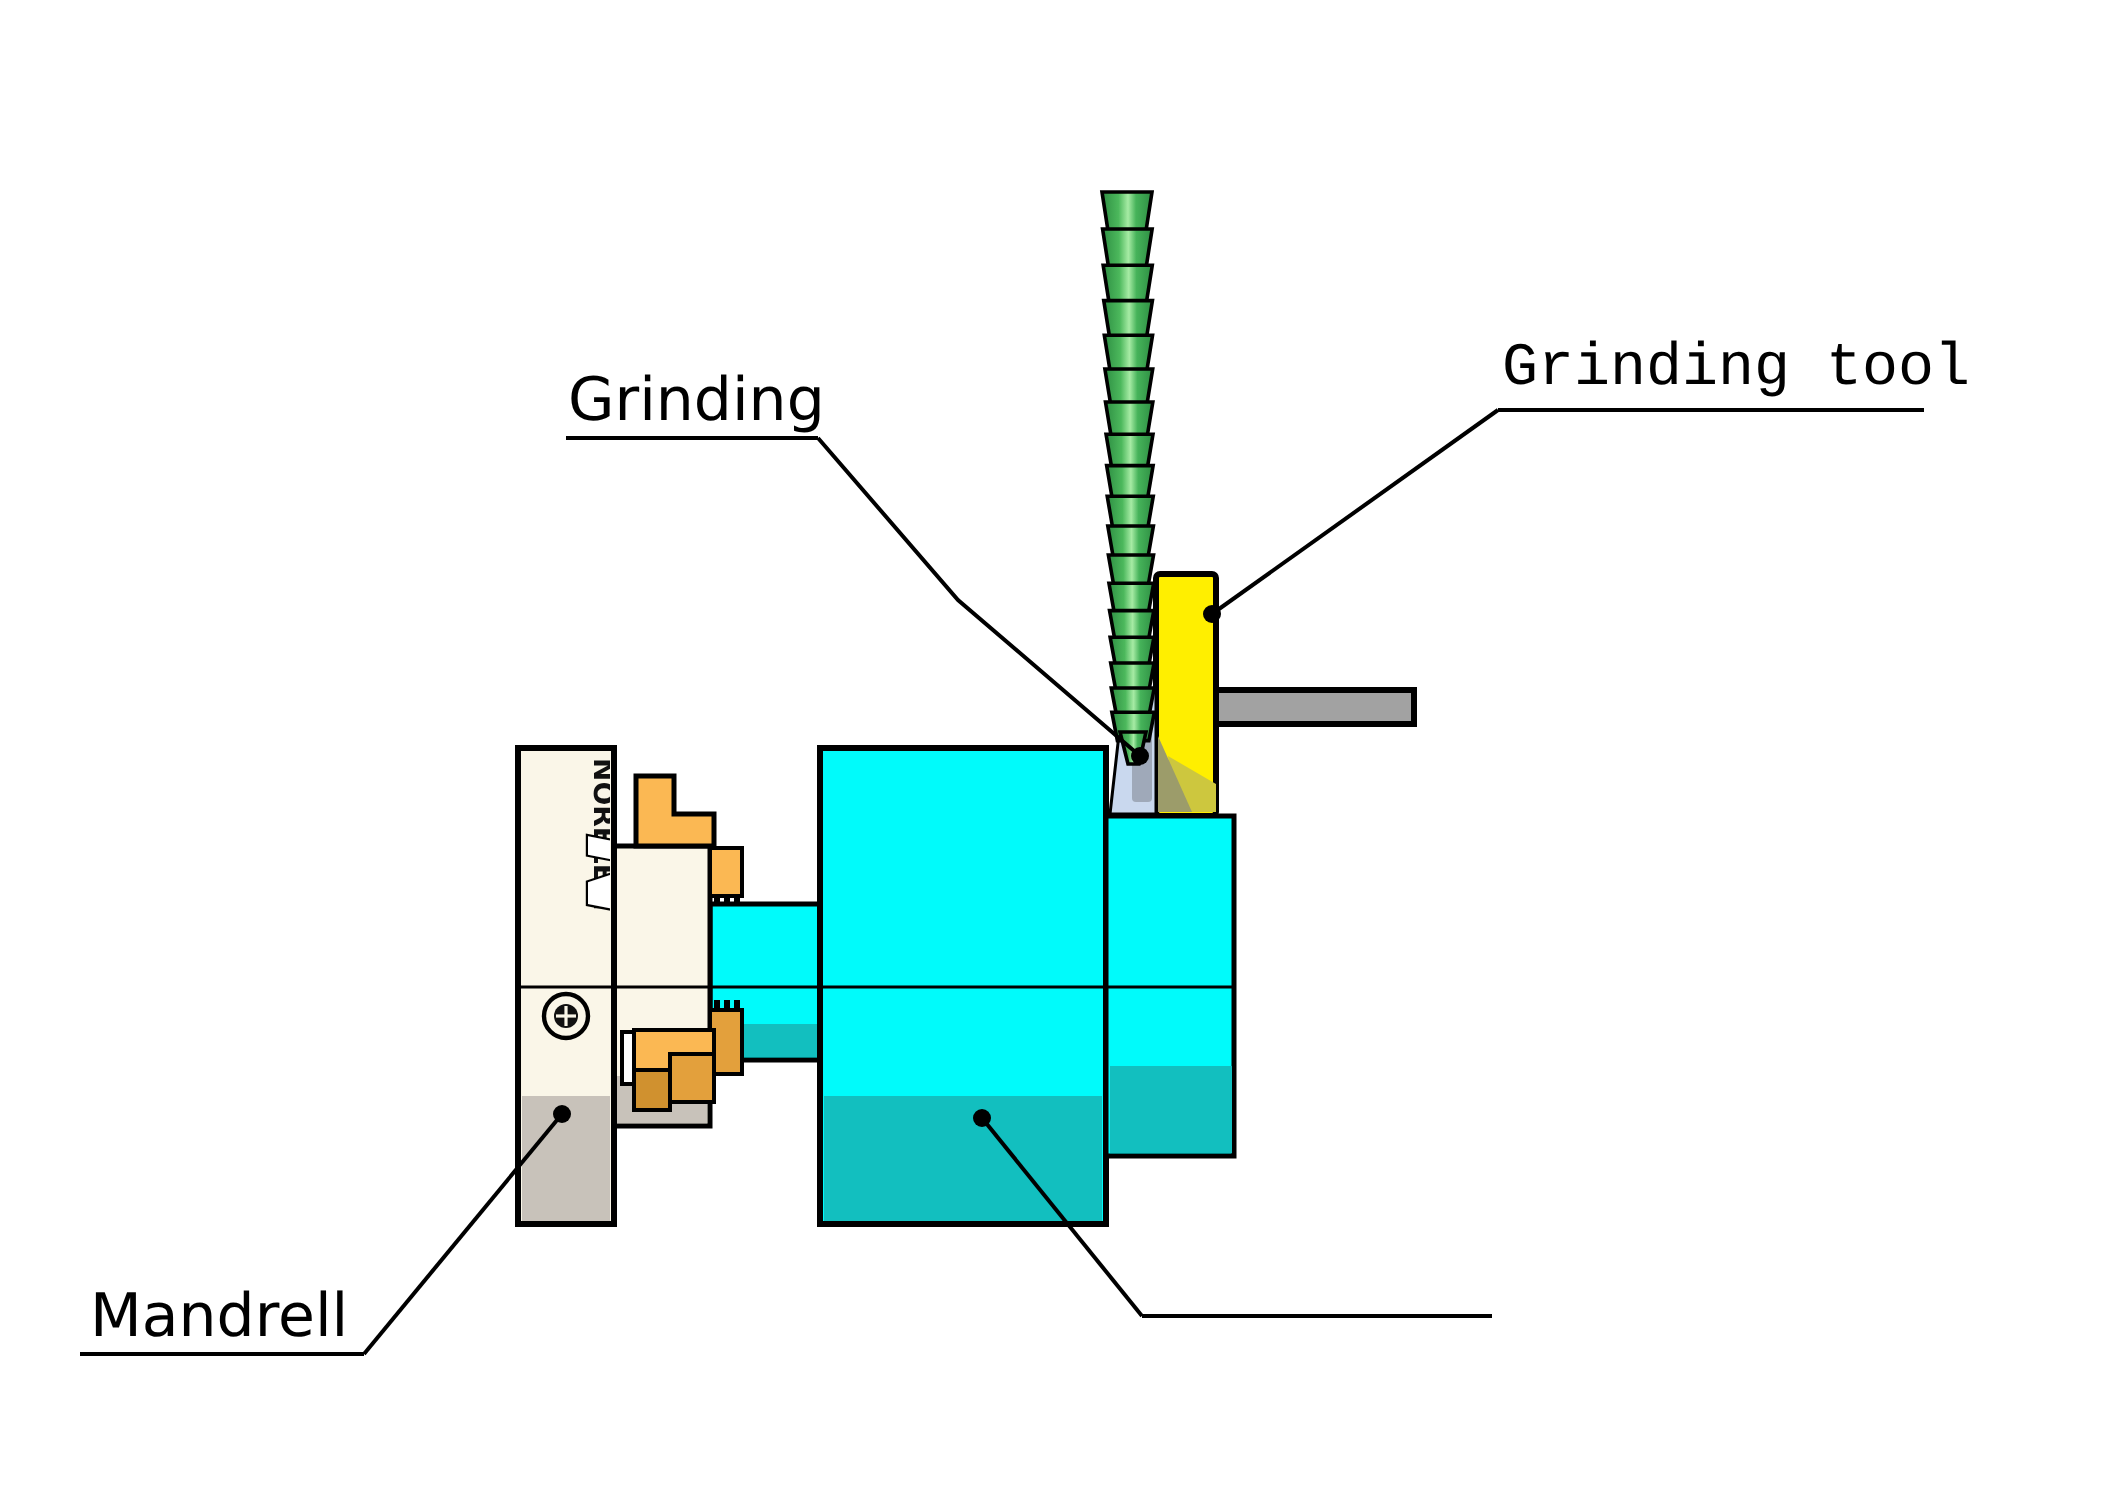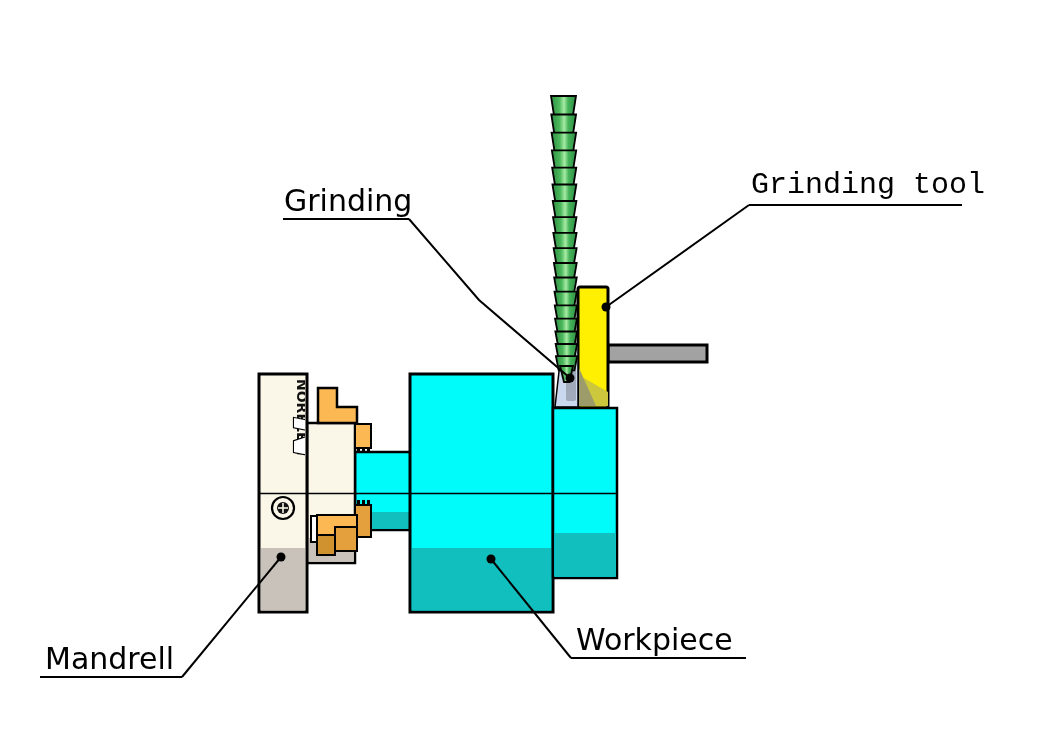--- a/index.html
+++ b/index.html
@@ -138,17 +138,16 @@
 
     <line x1="571" y1="658" x2="746" y2="658" stroke="#000" stroke-width="2"></line>
     <line x1="571" y1="658" x2="491" y2="559" stroke="#000" stroke-width="2"></line>
     <circle cx="491" cy="559" r="4.5" fill="#000"></circle>
   </svg>
 
   <div class="label" style="left:284px; top:184px;">Grinding</div>
 
   <div class="label" style="left:751px; top:169px;font-family:Liberation Mono, monospace;">Grinding tool</div>
 
-  <div class="label" style="left:576px; top:623px;">Workpiece</div>
 
   <div class="label" style="left:45px; top:642px;">Mandrell</div>
 
 </div>
 
 </body></html>

